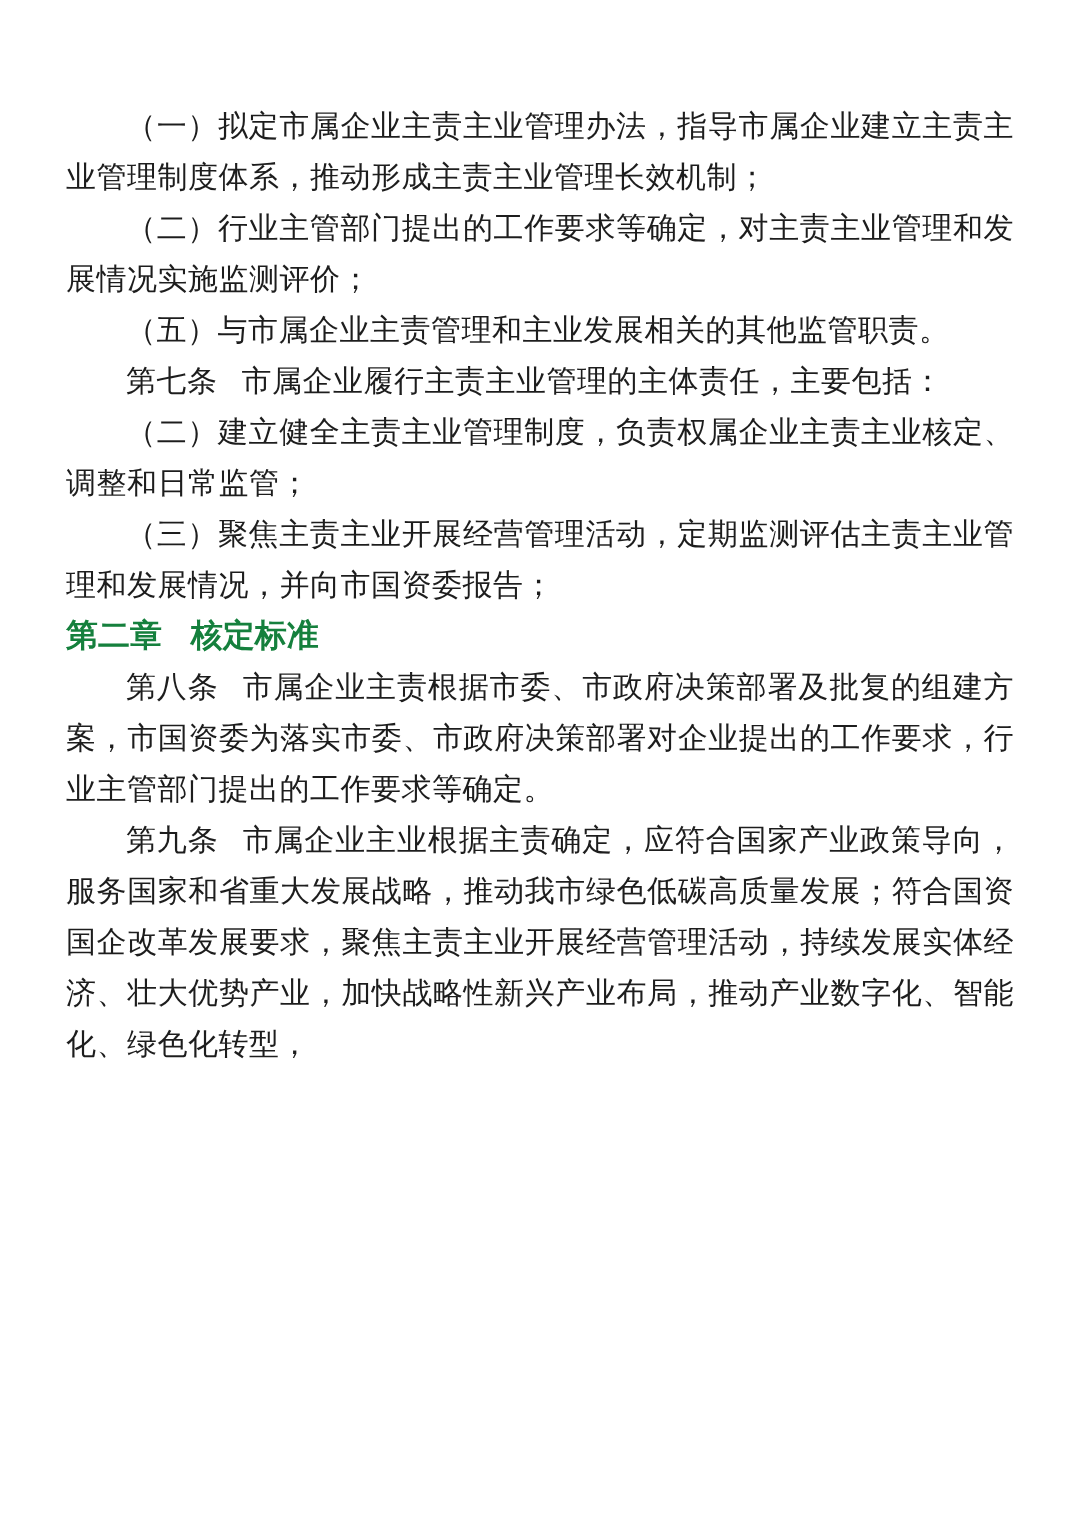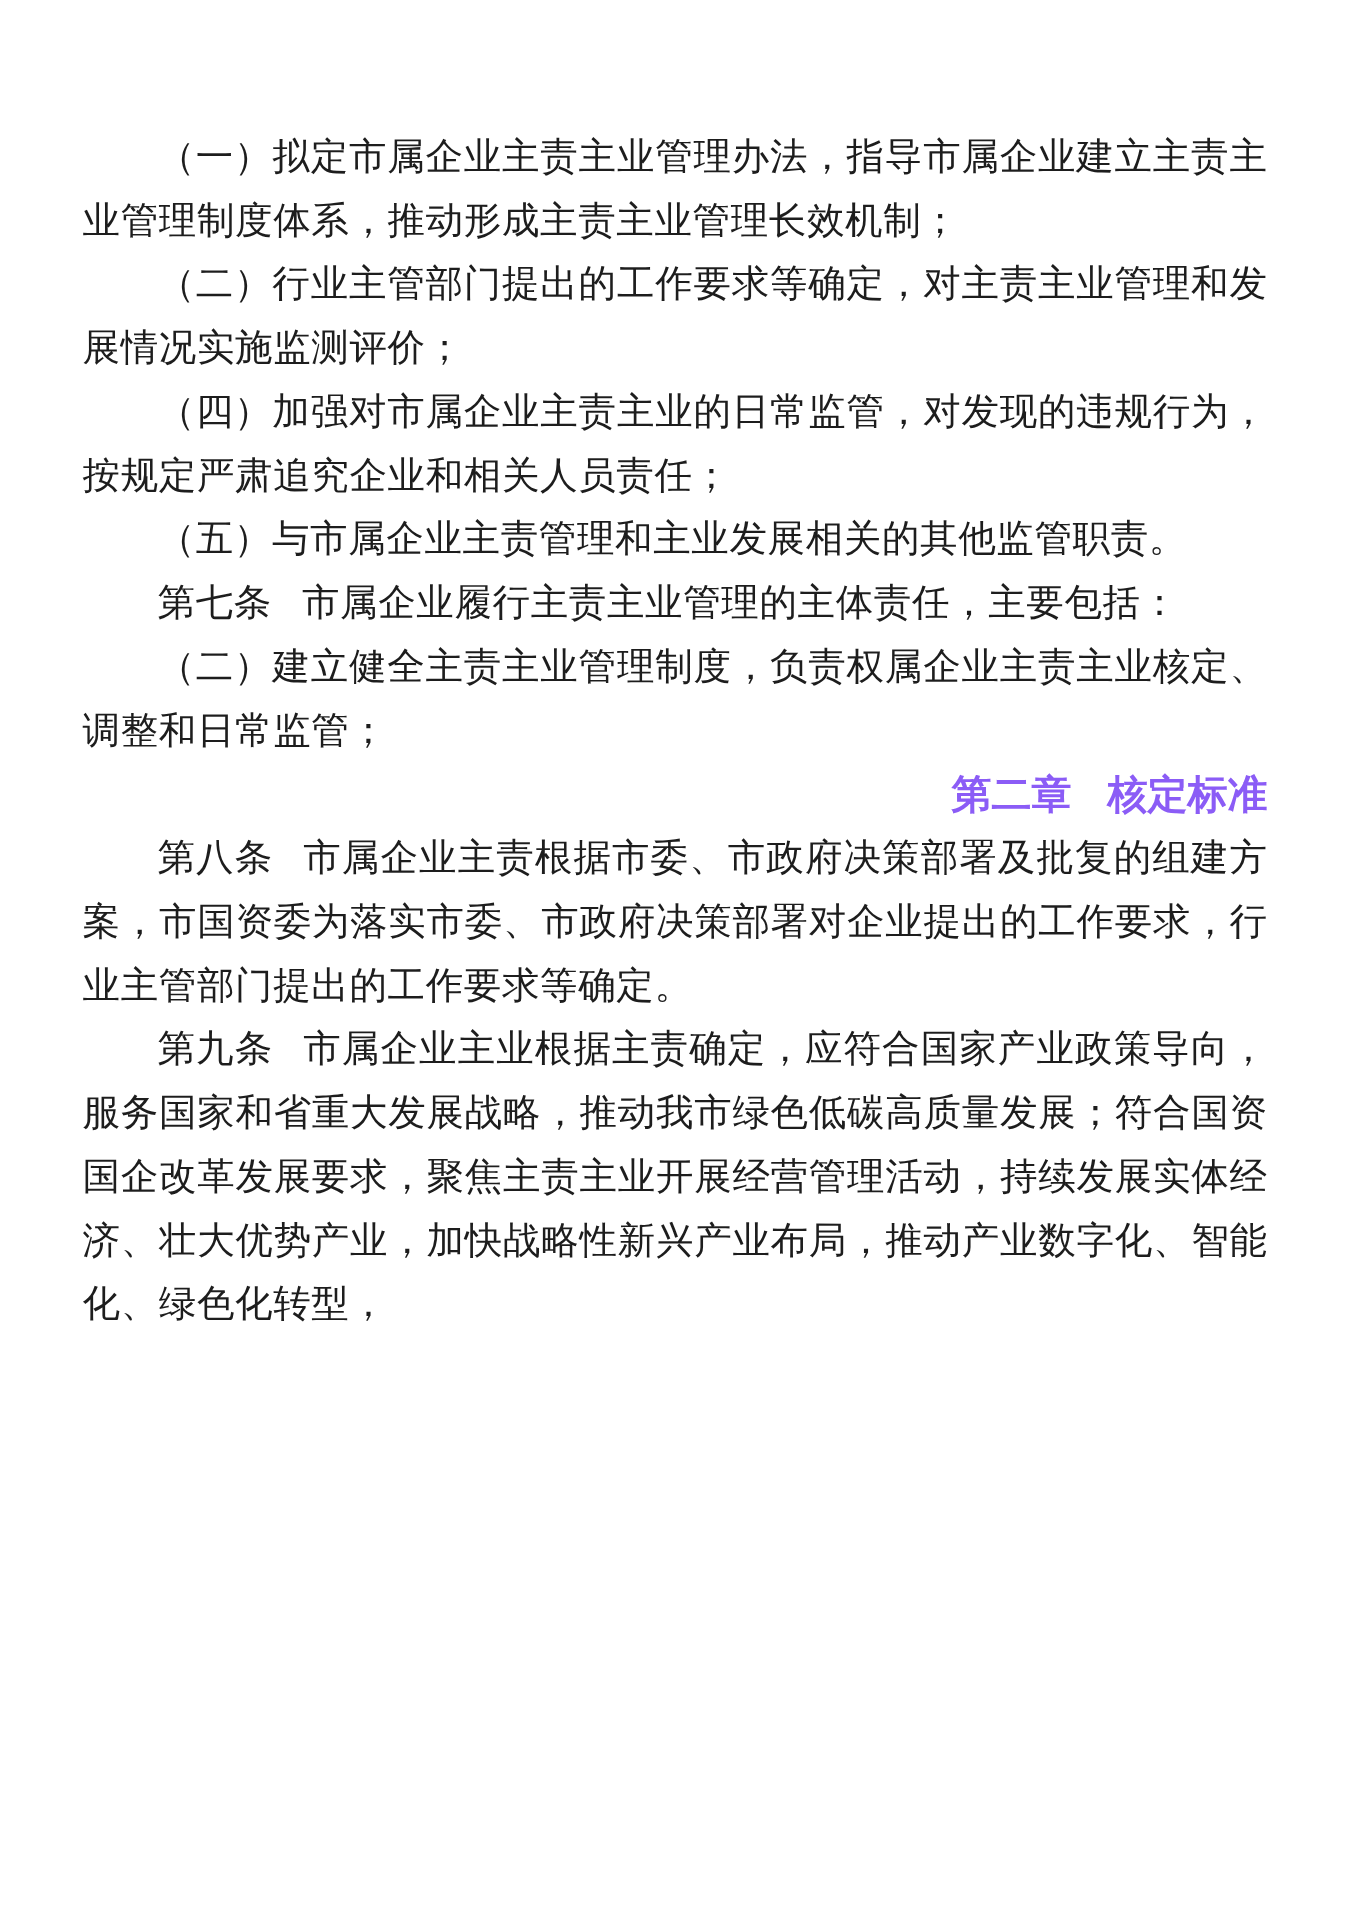--- a/index.html
+++ b/index.html
@@ -34,22 +34,22 @@
     font-family: "Liberation Sans", "DejaVu Sans", sans-serif;
     font-weight: 400;
     margin-right: 0.8em;
   }
   .chapter-heading {
     margin: 0;
     font-size: 32px;
     line-height: 51px;
     font-weight: 700;
     font-family: "Liberation Sans", "DejaVu Sans", sans-serif;
-    text-align: right;
-    color: #8b5cf6;
+    text-align: left;
+    color: #15803d;
   }
   .chapter-heading .chap-num {
     margin-right: 0.9em;
   }
   .page-number {
     position: absolute;
     left: 0;
     width: 1080px;
     top: 1448px;
     text-align: center;
@@ -62,29 +62,29 @@
 <body>
 
 <div class="page">
   <div class="content">
 
     <p class="para"><span class="lead"></span><span>（一）拟定市属企业主责主业管理办法，指导市属企业建立主责主业管理制度体系，推动形成主责主业管理长效机制；</span></p>
 
     <p class="para"><span class="lead"></span><span>（二）行业主管部门提出的工作要求等确定，对主责主业管理和发展情况实施监测评价；</span></p>
 
 
-    <p class="para"><span class="lead"></span><span>（四）加强对市属企业主责主业的日常监管，对发现的违规行为，按规定严肃追究企业和相关人员责任；</span></p>
 
     <p class="para"><span class="lead"></span><span>（五）与市属企业主责管理和主业发展相关的其他监管职责。</span></p>
 
     <p class="para"><span class="lead">第七条</span><span>市属企业履行主责主业管理的主体责任，主要包括：</span></p>
 
 
     <p class="para"><span class="lead"></span><span>（二）建立健全主责主业管理制度，负责权属企业主责主业核定、调整和日常监管；</span></p>
 
+    <p class="para"><span class="lead"></span><span>（三）聚焦主责主业开展经营管理活动，定期监测评估主责主业管理和发展情况，并向市国资委报告；</span></p>
 
 
     <h2 class="chapter-heading"><span class="chap-num">第二章</span><span>核定标准</span></h2>
 
     <p class="para"><span class="lead">第八条</span><span>市属企业主责根据市委、市政府决策部署及批复的组建方案，市国资委为落实市委、市政府决策部署对企业提出的工作要求，行业主管部门提出的工作要求等确定。</span></p>
 
     <p class="para"><span class="lead">第九条</span><span>市属企业主业根据主责确定，应符合国家产业政策导向，服务国家和省重大发展战略，推动我市绿色低碳高质量发展；符合国资国企改革发展要求，聚焦主责主业开展经营管理活动，持续发展实体经济、壮大优势产业，加快战略性新兴产业布局，推动产业数字化、智能化、绿色化转型，</span></p>
 
   </div>
 

